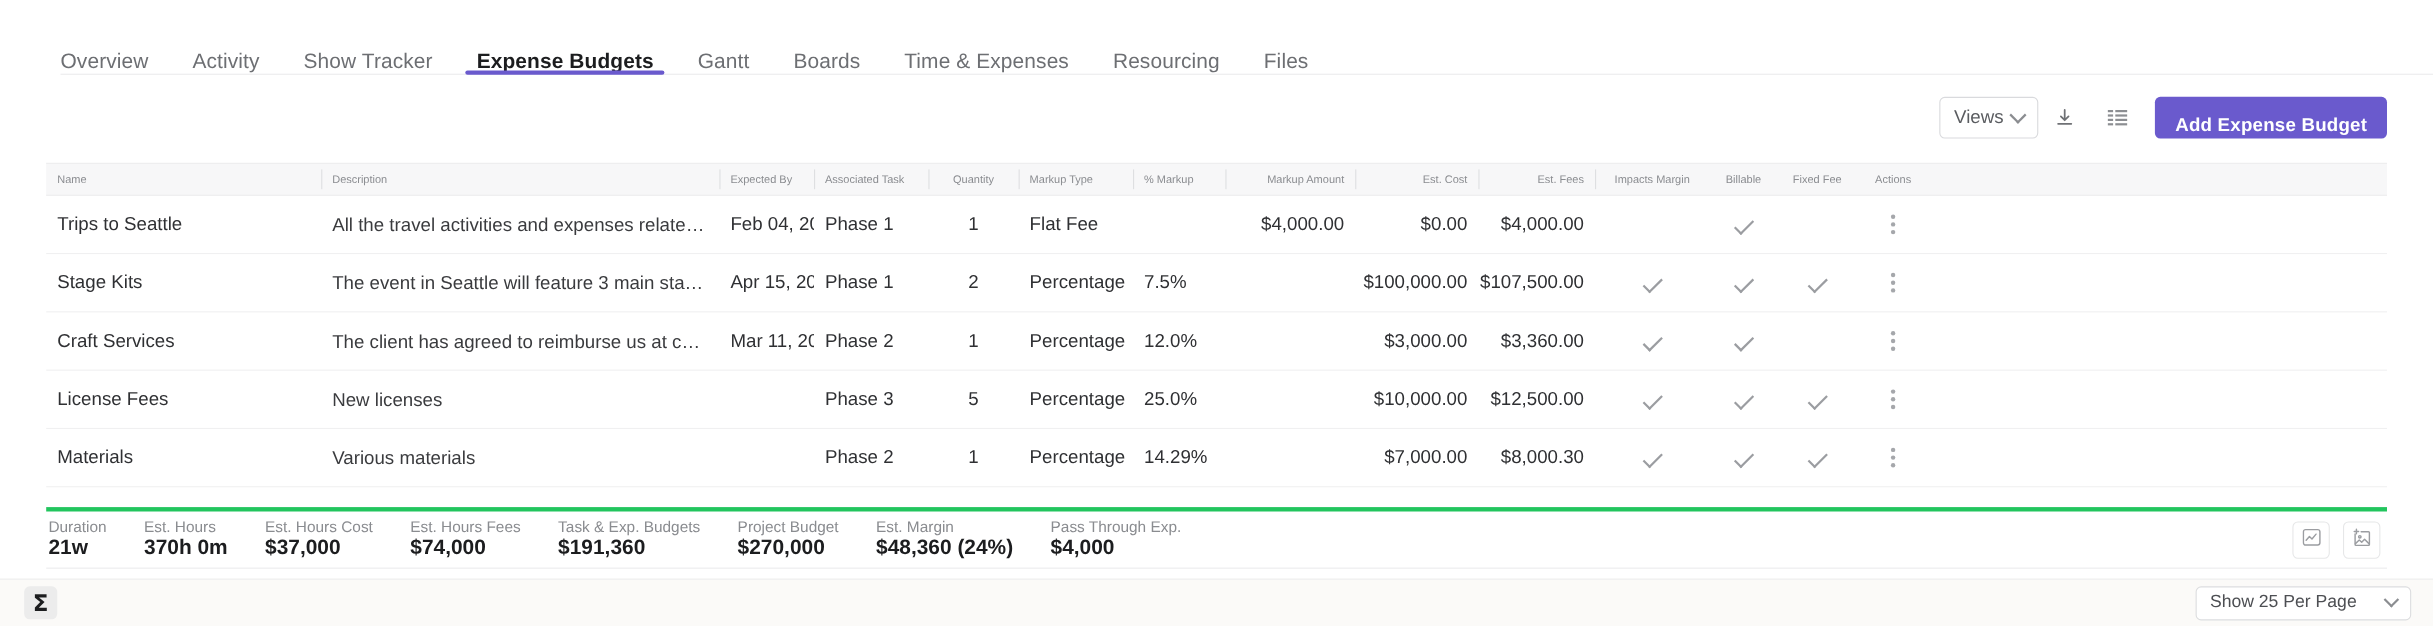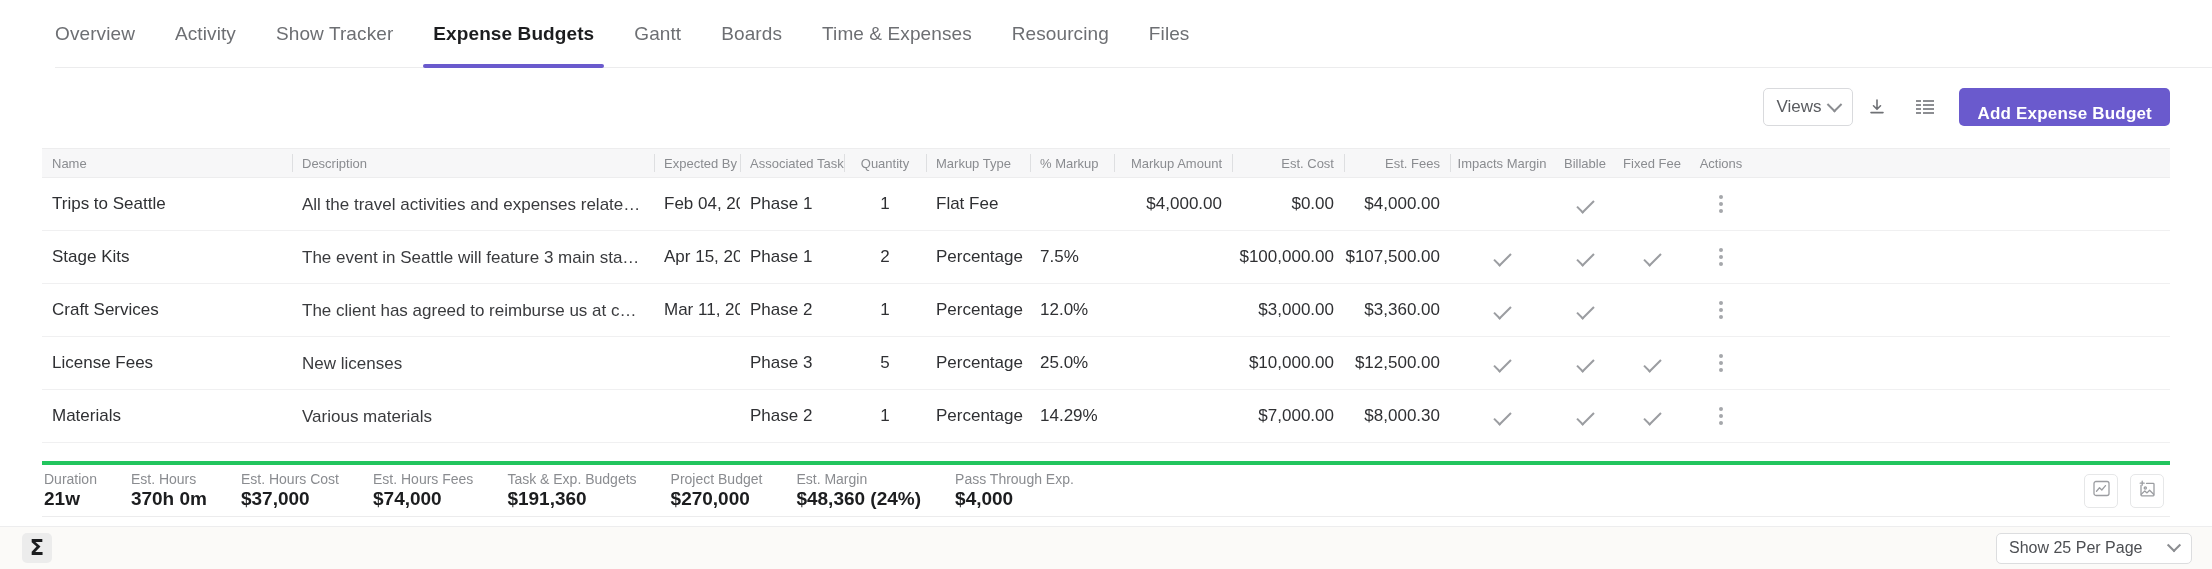--- a/index.html
+++ b/index.html
@@ -12,21 +12,21 @@
   }
   .page { position: relative; width: 2212px; height: 569px; background:#fff; }
 
   
   .tabbar {
     position: absolute; left: 55px; top: 0; width: 2157px; height: 68px;
     display: flex; align-items: center; gap: 0;
     border-bottom: 1px solid #ececed;
   }
   .tab {
-    position: relative; height: 68px; display: flex; align-items: center;
+    position: relative; height: 68px; display: flex; align-items: flex-end;
     padding: 0 20px; font-size: 19px; color: #6d6f73; letter-spacing: .1px;
     cursor: pointer; white-space: nowrap;
   }
   .tab:first-child { padding-left: 0; margin-left: 0; }
   .tab.active { color: #1c1d1f; font-weight: bold; }
   .tab.active::after {
     content: ""; position: absolute; left: 10px; right: 10px; bottom: 0;
     height: 4px; background: #6a5acd; border-radius: 2px;
   }
   .tab:first-child.active::after { left: 0; }
@@ -59,21 +59,21 @@
   }
 
   
   .table { position: absolute; left: 42px; top: 148px; width: 2128px; }
   .thead {
     display: flex; height: 30px; align-items: center;
     background: #f7f7f8; border-top: 1px solid #ededee;
     border-bottom: 1px solid #ededee;
   }
   .th {
-    font-size: 13px; color: #8a8c90; padding: 0 10px; white-space: nowrap;
+    font-size: 10px; color: #8a8c90; padding: 0 10px; white-space: nowrap;
     display: flex; align-items: center; height: 30px; position: relative;
   }
   .th.sep::before {
     content: ""; position: absolute; left: 0; top: 6px; bottom: 6px;
     width: 1px; background: #dedfe1;
   }
   .th.r { justify-content: flex-end; }
   .th.c { justify-content: center; }
 
   .trow {

